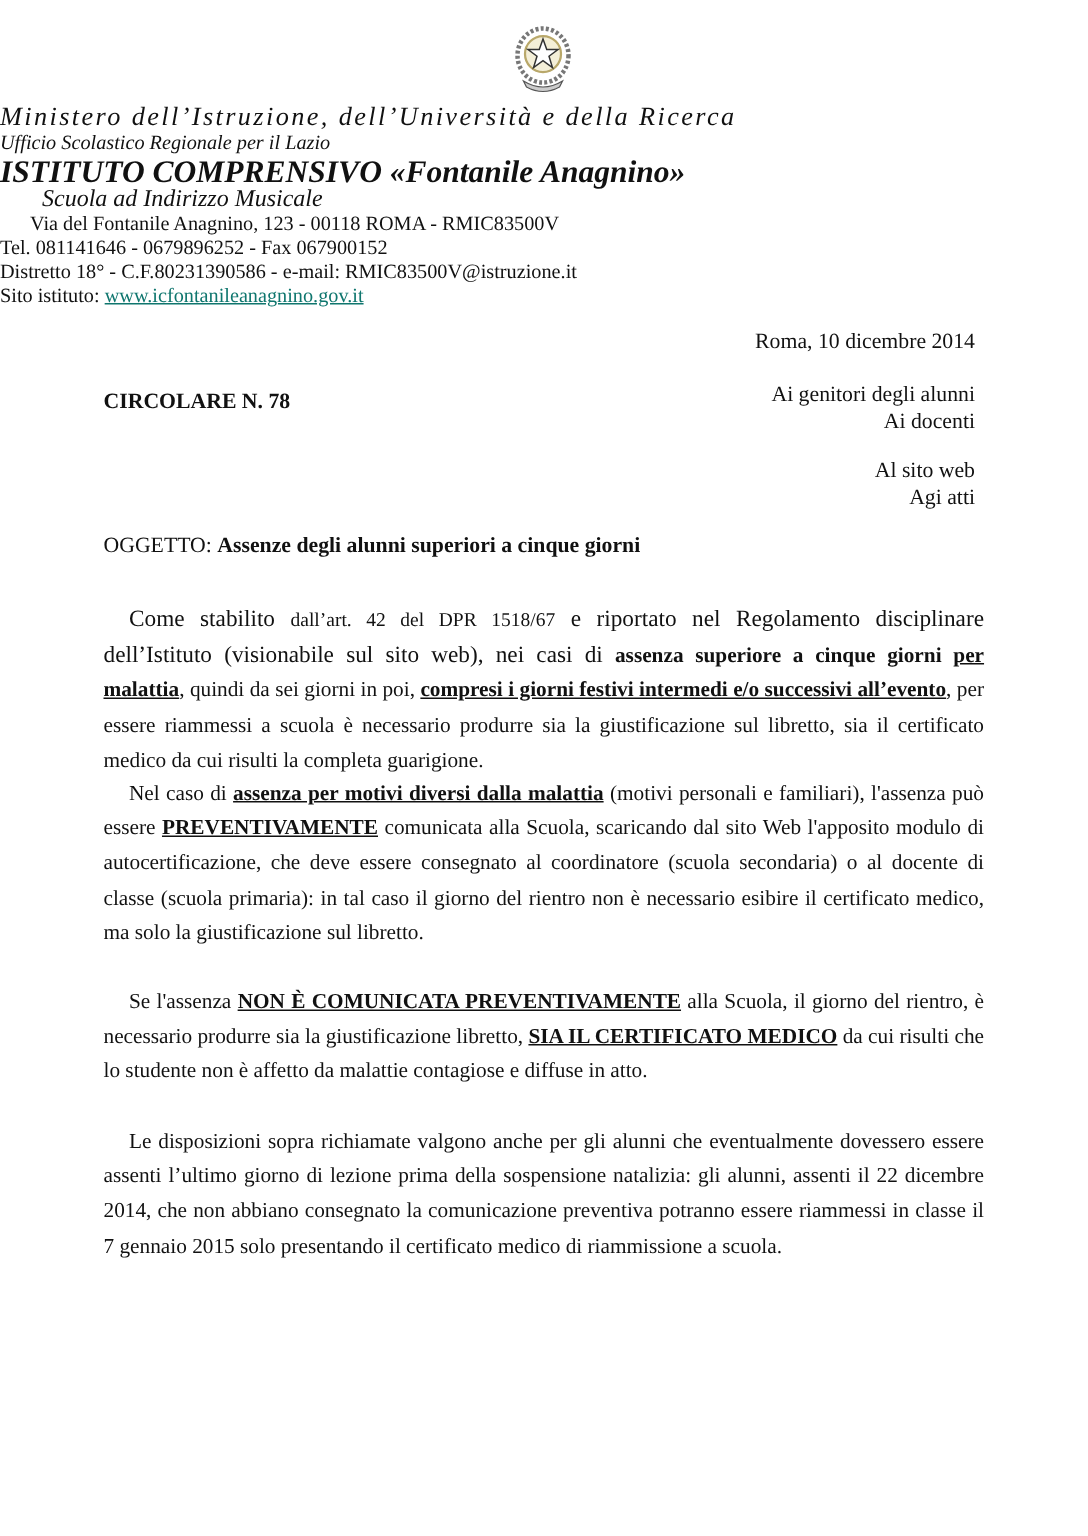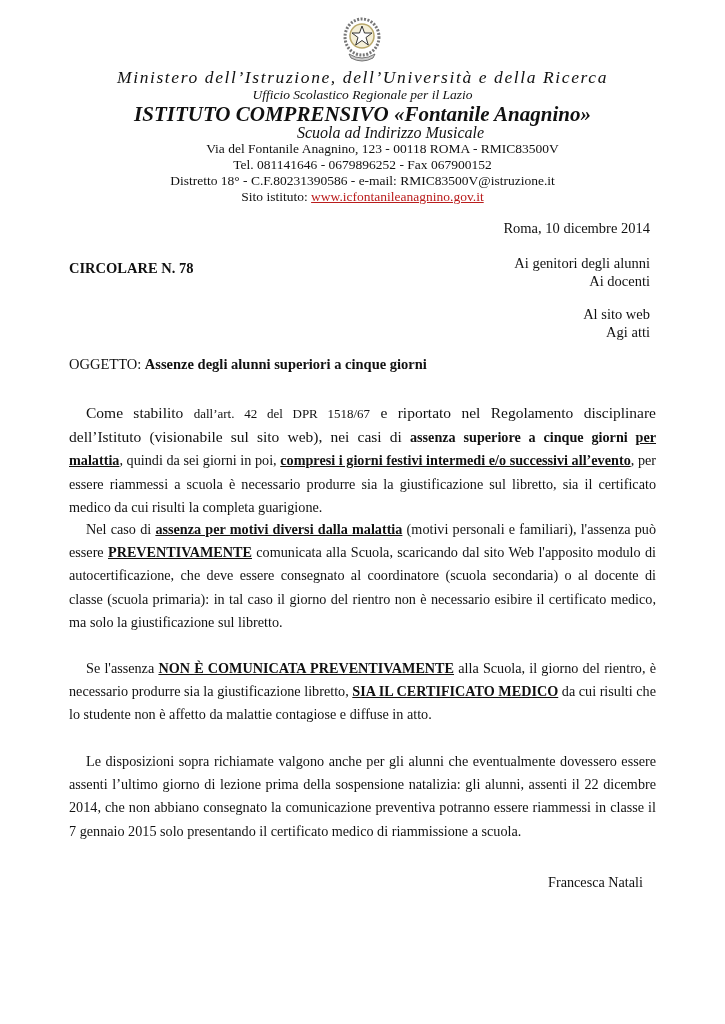--- a/index.html
+++ b/index.html
@@ -1,29 +1,29 @@
 <!DOCTYPE html>
 <html><head>
 <meta charset="utf-8">
 <style>
   html, body { margin: 0; padding: 0; background: #ffffff; }
   body { width: 725px; height: 1024px; position: relative; overflow: hidden;
          font-family: "Liberation Serif", "DejaVu Serif", serif; color: #111; }
   .emblem { position: absolute; left: 341px; top: 16px; width: 42px; height: 48px; }
-  .hdr { position: absolute; left: 0; width: 725px; text-align: center; white-space: nowrap; }
+  .hdr { position: absolute; left: 0; width: 725px; white-space: nowrap; }
   .ministry { top: 67px; font-style: italic; font-size: 17.5px; letter-spacing: 1.6px; }
   .ufficio { top: 87px; font-style: italic; font-size: 13.5px; }
   .istituto { top: 102px; font-style: italic; font-weight: bold; font-size: 21px; }
   .scuola { top: 124px; font-style: italic; font-size: 16px; padding-left: 28px; }
   .addr { font-size: 13.5px; }
   .addr1 { top: 141px; margin-left: 20px; }
   .addr2 { top: 157px; }
   .addr3 { top: 173px; }
   .addr4 { top: 189px; }
-  .link { color: #b91c1c; text-decoration: underline; }
+  .link { color: #0f766e; text-decoration: underline; }
   .abs { position: absolute; white-space: nowrap; font-size: 14.5px; }
   .circ { left: 69px; top: 220px; font-weight: bold; margin-top: 40px; }
   .date { right: 75px; top: 220px; }
   .recip { right: 75px; text-align: right; line-height: 18px; font-size: 14.5px; position: absolute; }
   .r1 { top: 254px; }
   .r2 { top: 305px; }
   .oggetto { left: 69px; top: 356px; }
   .body { position: absolute; left: 69px; width: 587px; font-size: 14.2px; line-height: 23.2px; text-align: justify; }
   .p1 { top: 401px; }
   .p1 .lead { font-size: 15.5px; margin-top: 19px; }
@@ -72,14 +72,13 @@
 
 <div class="body p1"><span class="ind"></span><span class="lead">Come stabilito </span><span class="small">dall’art. 42 del DPR 1518/67</span><span class="lead"> e riportato nel Regolamento disciplinare dell’Istituto (visionabile sul sito web), nei casi di </span><b>assenza superiore a cinque giorni</b><span> </span><b class="u">per malattia</b><span>, quindi da sei giorni in poi, </span><b class="u">compresi i giorni festivi intermedi e/o successivi all’evento</b><span>, per essere riammessi a scuola è necessario produrre sia la giustificazione sul libretto, sia il certificato medico da cui risulti la completa guarigione.</span></div>
 
 <div class="body p2"><span class="ind"></span><span>Nel caso di </span><b class="u">assenza per motivi diversi dalla malattia</b><span> (motivi personali e familiari), l'assenza può essere </span><b class="u">PREVENTIVAMENTE</b><span> comunicata alla Scuola, scaricando dal sito Web l'apposito modulo di autocertificazione, che deve essere consegnato al coordinatore (scuola secondaria) o al docente di classe (scuola primaria): in tal caso il giorno del rientro non è necessario esibire il certificato medico, ma solo la giustificazione sul libretto.</span></div>
 
 <div class="body p3"><span class="ind"></span><span>Se l'assenza </span><b class="u">NON È COMUNICATA PREVENTIVAMENTE</b><span> alla Scuola, il giorno del rientro, è necessario produrre sia la giustificazione libretto, </span><b class="u">SIA IL CERTIFICATO MEDICO</b><span> da cui risulti che lo studente non è affetto da malattie contagiose e diffuse in atto.</span></div>
 
 <div class="body p4"><span class="ind"></span><span>Le disposizioni sopra richiamate valgono anche per gli alunni che eventualmente dovessero essere assenti l’ultimo giorno di lezione prima della sospensione natalizia: gli alunni, assenti il 22 dicembre 2014, che non abbiano consegnato la comunicazione preventiva potranno essere riammessi in classe il 7 gennaio 2015 solo presentando il certificato medico di riammissione a scuola.</span></div>
 
 <div class="sign s1">
-  <div>Francesca Natali</div>
 </div>
 
 </body></html>

